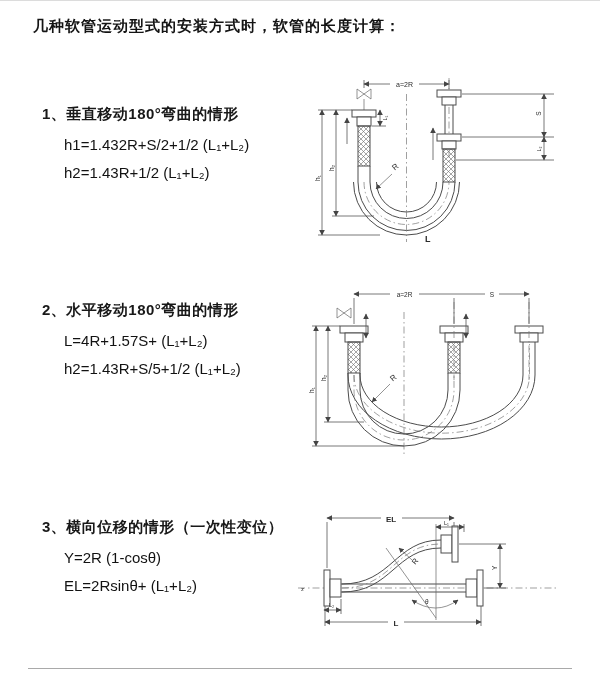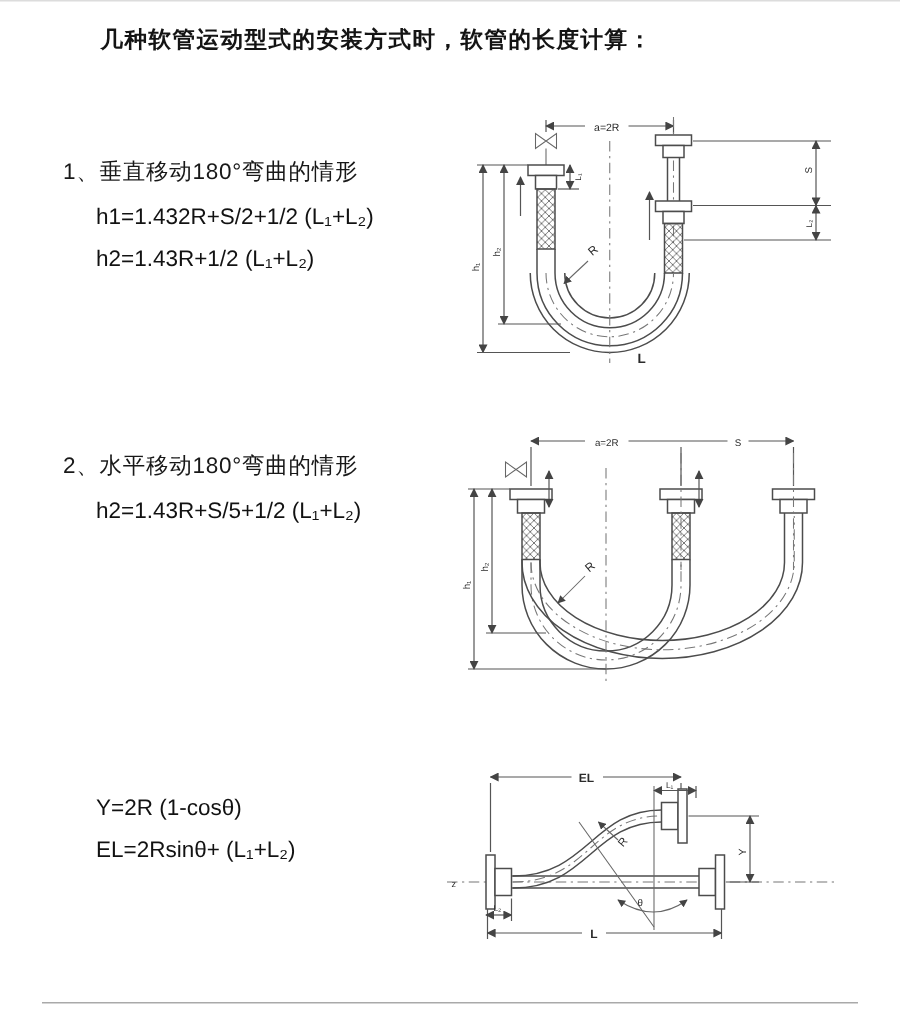--- a/index.html
+++ b/index.html
@@ -2,26 +2,26 @@
 <html><head>
 <meta charset="utf-8">
 <style>
   html,body{margin:0;padding:0;}
   body{
     width:600px;height:675px;position:relative;background:#ffffff;
     font-family:"Liberation Sans","DejaVu Sans",sans-serif;overflow:hidden;color:#1a1a1a;
   }
   .top-rule{position:absolute;left:0;top:0;width:600px;height:1px;background:#dcdcdc;}
   .footer-rule{position:absolute;left:28px;top:668px;width:544px;height:1px;background:#a9a9a9;}
-  .doc-title{position:absolute;left:33px;top:17px;font-size:15px;font-weight:700;letter-spacing:1px;color:#141414;white-space:nowrap;margin-left:34px;}
+  .doc-title{position:absolute;left:33px;top:17px;font-size:15px;font-weight:700;letter-spacing:1px;color:#141414;white-space:nowrap;}
   .sec{position:absolute;left:42px;}
   #sec1{top:105px;}
   #sec2{top:301px;}
   #sec3{top:518px;}
-  .sec-heading{font-size:15px;font-weight:400;letter-spacing:.5px;color:#181818;white-space:nowrap;}
+  .sec-heading{font-size:15px;font-weight:700;letter-spacing:.5px;color:#181818;white-space:nowrap;}
   .formulas{margin:7px 0 0 22px;}
   .formula{font-size:15px;line-height:27.5px;height:27.5px;white-space:nowrap;color:#121212;}
   .dia{position:absolute;}
   #dia1{left:306px;top:64px;}
   #dia2{left:306px;top:282px;}
   #dia3{left:296px;top:500px;}
   svg text{fill:#2b2b2b;font-family:"Liberation Sans","DejaVu Sans",sans-serif;}
   .tube{stroke:#4c4c4c;stroke-width:1;fill:none;}
   .thin{stroke:#666;stroke-width:.7;fill:none;}
   .dim{stroke:#555;stroke-width:.8;fill:none;}
@@ -128,20 +128,21 @@
     <line class="dim" x1="238" y1="30" x2="238" y2="73" marker-start="url(#ma)" marker-end="url(#ma)"></line>
     <text transform="translate(235,49.5) rotate(-90)" text-anchor="middle" font-size="6.5">S</text>
     <line class="dim" x1="238" y1="73" x2="238" y2="96" marker-start="url(#ma)" marker-end="url(#ma)"></line>
     <text transform="translate(235,85) rotate(-90)" text-anchor="middle" font-size="5.5">L₂</text>
   </g>
 </svg>
 
 <div class="sec" id="sec2">
   <div class="sec-heading">2、水平移动180°弯曲的情形</div>
   <div class="formulas">
+    <div class="formula">L=4R+1.57S+ (L₁+L₂)</div>
     <div class="formula">h2=1.43R+S/5+1/2 (L₁+L₂)</div>
   </div>
 </div>
 
 <svg class="dia" id="dia2" width="282" height="178" viewBox="0 0 282 178">
 
   <g>
     <line class="dim" x1="48" y1="16" x2="48" y2="42"></line>
     <line class="dim" x1="148" y1="16" x2="148" y2="42"></line>
     <line class="dim" x1="223" y1="16" x2="223" y2="42"></line>
@@ -203,20 +204,21 @@
     <text transform="translate(19.5,96) rotate(-90)" text-anchor="middle" font-size="6.5">h₂</text>
   </g>
 
   <g>
     <line class="thin" x1="84" y1="102" x2="66" y2="120" marker-end="url(#ma)"></line>
     <text transform="translate(89,98) rotate(-40)" text-anchor="middle" font-size="8">R</text>
   </g>
 </svg>
 
 <div class="sec" id="sec3">
+  <div class="sec-heading">3、横向位移的情形（一次性变位）</div>
   <div class="formulas">
     <div class="formula">Y=2R (1-cosθ)</div>
     <div class="formula">EL=2Rsinθ+ (L₁+L₂)</div>
   </div>
 </div>
 
 <svg class="dia" id="dia3" width="304" height="148" viewBox="0 0 304 148">
 
   <line class="cl" x1="2" y1="88" x2="260" y2="88"></line>
   <text x="5" y="91" font-size="6">z</text>

